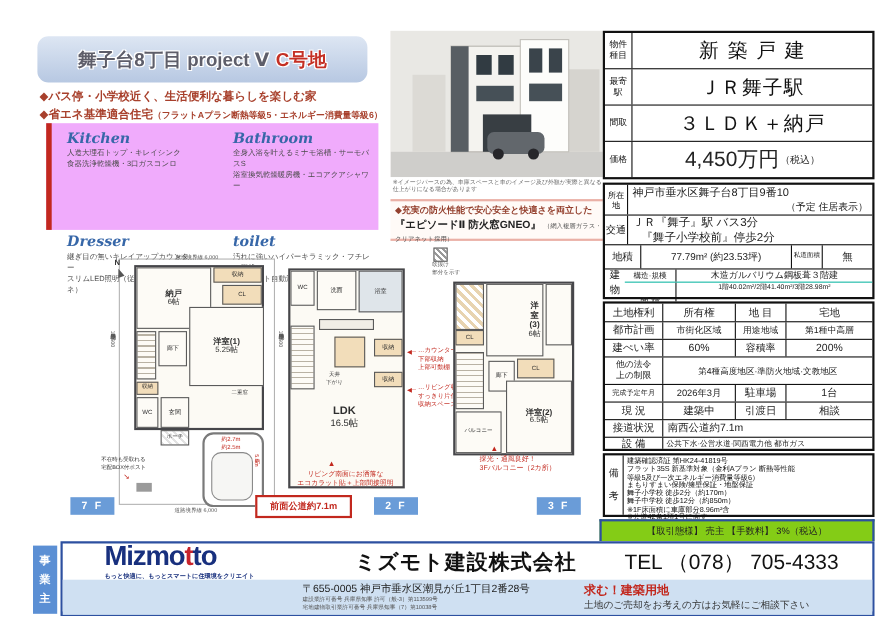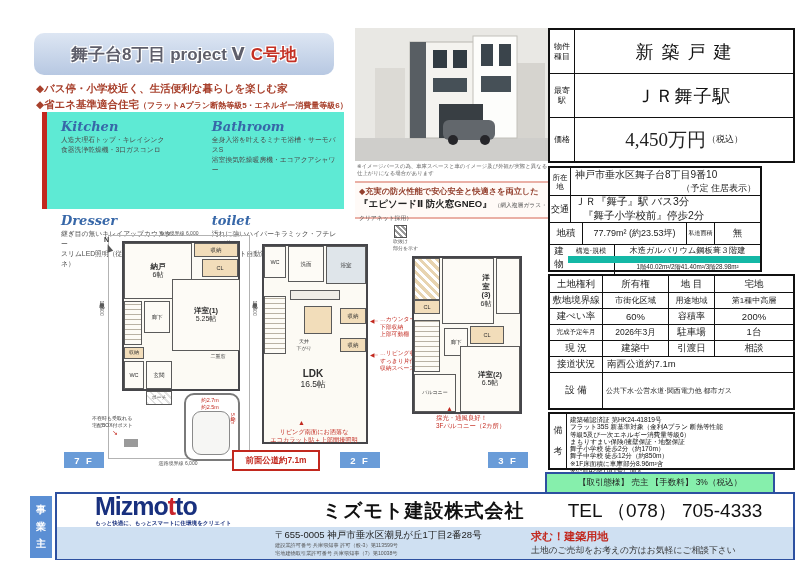--- a/index.html
+++ b/index.html
@@ -4,21 +4,21 @@
 <style>
   html,body{margin:0;padding:0;background:#fff;}
   body{width:800px;height:566px;position:relative;font-family:"Liberation Sans","DejaVu Sans",sans-serif;color:#222;}
   .abs{position:absolute;box-sizing:border-box;}
   
   .title-box{left:34px;top:33px;width:300px;height:42px;background:linear-gradient(180deg,#dde6f3,#b7c8e2);border-radius:10px;display:flex;align-items:center;justify-content:center;gap:6px;font-weight:bold;font-size:17px;color:#5e5e6a;text-shadow:1px 1px 0 #fff,-1px -1px 0 #fff,1px -1px 0 #fff,-1px 1px 0 #fff;}
   .title-box .lot{color:#c43024;}
   .bullets{left:36px;top:81px;width:320px;font-size:10.5px;font-weight:bold;color:#a8402c;line-height:1.5;}
   .bullets .note{font-size:8px;}
   
-  .feat-box{left:42px;top:112px;width:302px;height:97px;background:#5eead4;border-left:5px solid #c2281e;padding:7px 6px 4px 14px;display:grid;grid-template-columns:1fr 1.08fr;column-gap:8px;gap:34px;}
+  .feat-box{left:42px;top:112px;width:302px;height:97px;background:#f0abfc;border-left:5px solid #c2281e;padding:7px 6px 4px 14px;display:grid;grid-template-columns:1fr 1.08fr;column-gap:8px;gap:34px;}
   .feat h3{margin:0 0 1px;font-family:"DejaVu Serif","Liberation Serif",serif;font-style:italic;font-weight:bold;font-size:13px;color:#3767a8;}
   .feat p{margin:0;font-size:6.8px;color:#4a4a4a;line-height:1.45;}
   
   .photo{left:355px;top:28px;width:196px;height:133px;background:#e9e8e4;overflow:hidden;}
   .caption{left:357px;top:163px;width:196px;font-size:5.4px;color:#666;line-height:1.35;}
   .fire-box{left:355px;top:181px;width:196px;height:38px;background:#fffaf7;border-top:2px solid #eab0a6;border-bottom:2px solid #eab0a6;padding:3px 4px 0 4px;}
   .fire-box .l1{font-size:8.2px;font-weight:bold;color:#94402e;}
   .fire-box .l2{font-size:9.5px;font-weight:bold;color:#222;margin-top:1px;}
   .fire-box .l2 .nt{font-size:5.8px;font-weight:normal;color:#555;}
   
@@ -46,21 +46,21 @@
   
   .sec{position:absolute;border:2px solid #111;background:#fff;box-sizing:border-box;display:flex;flex-direction:column;}
   .srow{display:flex;border-top:1.5px solid #111;box-sizing:border-box;min-height:0;}
   .srow:first-child{border-top:none;}
   .scell{display:flex;flex-direction:column;align-items:center;justify-content:center;text-align:center;box-sizing:border-box;border-left:1.5px solid #111;overflow:hidden;padding:0 1px;}
   .scell:first-child{border-left:none;}
   .grow{flex:1;}
   .lbl{font-size:8px;line-height:1.2;color:#111;}
   .big{font-size:18px;letter-spacing:1px;color:#111;}
   .remarks{font-size:6.6px;line-height:7.3px;color:#111;text-align:left;padding:2px 3px;}
-  .transaction{left:545px;top:472px;width:230px;height:20px;border:2.5px solid #2d50a0;border-bottom:none;background:#86efac;display:flex;align-items:center;justify-content:center;font-size:8.5px;color:#222;}
+  .transaction{left:545px;top:472px;width:250px;height:20px;border:2.5px solid #2d50a0;border-bottom:none;background:#84cc16;display:flex;align-items:center;justify-content:center;font-size:8.5px;color:#222;}
   
   .owner-tab{left:30px;top:496px;width:22px;height:62px;background:#5b8fd4;color:#fff;font-size:10px;font-weight:bold;display:flex;flex-direction:column;align-items:center;justify-content:space-around;padding:5px 0;}
   .footer-box{left:55px;top:492px;width:740px;height:68px;border:2.5px solid #2d50a0;border-bottom-width:4px;background:#fff;display:flex;flex-direction:column;}
   .f-top{height:33px;display:flex;align-items:center;}
   .logo-block{width:215px;padding-left:38px;display:flex;flex-direction:column;justify-content:flex-start;}
   .logo{font-size:25px;font-weight:bold;color:#18307e;letter-spacing:-1px;line-height:1;}
   .logo .redt{color:#c8242c;}
   .tagline{font-size:5.6px;font-weight:bold;color:#18307e;margin-top:1px;white-space:nowrap;}
   .company{flex:1;text-align:center;font-size:19px;font-weight:bold;color:#111;letter-spacing:1px;}
   .tel{width:256px;text-align:center;font-size:19px;color:#111;white-space:nowrap;}
@@ -290,30 +290,34 @@
 
 <div class="sec" style="left:548px;top:28px;width:247px;height:135px;">
   <div class="srow" style="flex:1;">
     <div class="scell lbl" style="width:24px;">物件種目</div>
     <div class="scell grow big" style="letter-spacing:8px;padding-left:8px;">新築戸建</div>
   </div>
   <div class="srow" style="flex:1;">
     <div class="scell lbl" style="width:24px;">最寄駅</div>
     <div class="scell grow big">ＪＲ舞子駅</div>
   </div>
-  <div class="srow" style="flex:1;font-family:Liberation Serif, serif;">
+  <div class="srow" style="flex:1;">
+    <div class="scell lbl" style="width:24px;">間取</div>
+    <div class="scell grow big">３ＬＤＫ＋納戸</div>
+  </div>
+  <div class="srow" style="flex:1;">
     <div class="scell lbl" style="width:24px;">価格</div>
     <div class="scell grow" style="flex-direction:row;gap:1px;">
       <span style="font-size:19px;">4,450万円</span>
       <span style="font-size:9px;">（税込）</span>
     </div>
   </div>
 </div>
 
-<div class="sec" style="left:548px;top:166px;width:214px;height:106px;">
+<div class="sec" style="left:548px;top:166px;width:247px;height:106px;">
   <div class="srow" style="height:27px;">
     <div class="scell lbl" style="width:20px;font-size:7.5px;">所在地</div>
     <div class="scell grow" style="align-items:stretch;padding:1px 4px;">
       <div style="font-size:10px;text-align:left;">神戸市垂水区舞子台8丁目9番10</div>
       <div style="font-size:9px;text-align:right;">（予定 住居表示）</div>
     </div>
   </div>
   <div class="srow" style="height:27px;">
     <div class="scell lbl" style="width:20px;font-size:9px;">交通</div>
     <div class="scell grow" style="align-items:flex-start;padding:1px 4px;">
@@ -323,21 +327,21 @@
   </div>
   <div class="srow" style="height:22px;">
     <div class="scell" style="width:32px;font-size:9.5px;">地積</div>
     <div class="scell grow" style="font-size:9px;">77.79m² (約23.53坪)</div>
     <div class="scell" style="width:28px;font-size:6px;line-height:1.2;">私道面積</div>
     <div class="scell" style="width:46px;font-size:9.5px;">無</div>
   </div>
   <div class="srow" style="flex:1;">
     <div class="scell" style="width:18px;font-size:9.5px;line-height:1.3;">建物</div>
     <div class="grow" style="display:flex;flex-direction:column;">
-      <div style="display:flex;border-bottom:7px solid #14b8a6;height:12px;">
+      <div style="display:flex;border-bottom:1px solid #14b8a6;height:12px;">
         <div class="scell" style="width:46px;font-size:7px;">構造·規模</div>
         <div class="scell grow" style="font-size:8.2px;">木造ガルバリウム鋼板葺３階建</div>
       </div>
       <div style="display:flex;flex:1;">
         <div class="scell" style="width:46px;font-size:8px;">面 積</div>
         <div class="scell grow">
           <div style="font-size:6.3px;">1階40.02m²/2階41.40m²/3階28.98m²</div>
           <div style="font-size:9px;margin-top:10px;">合計110.40m² (33.39坪)</div>
         </div>
       </div>
@@ -346,30 +350,37 @@
 </div>
 
 <div class="sec" style="left:548px;top:274px;width:247px;height:136px;">
   <div class="srow" style="height:16px;">
     <div class="scell" style="width:52px;font-size:9.5px;">土地権利</div>
     <div class="scell" style="width:66px;font-size:9.5px;">所有権</div>
     <div class="scell" style="width:46px;font-size:9.5px;">地 目</div>
     <div class="scell grow" style="font-size:9.5px;">宅地</div>
   </div>
   <div class="srow" style="height:16px;">
-    <div class="scell" style="width:52px;font-size:9.5px;">敷地境界線</div>
+    <div class="scell" style="width:52px;font-size:9.5px;">都市計画</div>
     <div class="scell" style="width:66px;font-size:8.2px;">市街化区域</div>
     <div class="scell" style="width:46px;font-size:8px;">用途地域</div>
     <div class="scell grow" style="font-size:8px;">第1種中高層</div>
   </div>
   <div class="srow" style="height:16px;">
     <div class="scell" style="width:52px;font-size:9.5px;">建ぺい率</div>
     <div class="scell" style="width:66px;font-size:9.5px;">60%</div>
     <div class="scell" style="width:46px;font-size:9px;">容積率</div>
     <div class="scell grow" style="font-size:9.5px;">200%</div>
+  </div>
+  <div class="srow" style="height:25px;">
+    <div class="scell" style="width:52px;font-size:8px;line-height:1.25;">
+      <div>他の法令</div>
+      <div>上の制限</div>
+    </div>
+    <div class="scell grow" style="font-size:7.8px;">第4種高度地区·準防火地域·文教地区</div>
   </div>
   <div class="srow" style="height:16px;">
     <div class="scell" style="width:52px;font-size:6.5px;">完成予定年月</div>
     <div class="scell" style="width:66px;font-size:8.5px;">2026年3月</div>
     <div class="scell" style="width:46px;font-size:9.5px;">駐車場</div>
     <div class="scell grow" style="font-size:9.5px;">1台</div>
   </div>
   <div class="srow" style="height:16px;">
     <div class="scell" style="width:52px;font-size:9.5px;">現 況</div>
     <div class="scell" style="width:66px;font-size:9.5px;text-align:right;">建築中</div>

